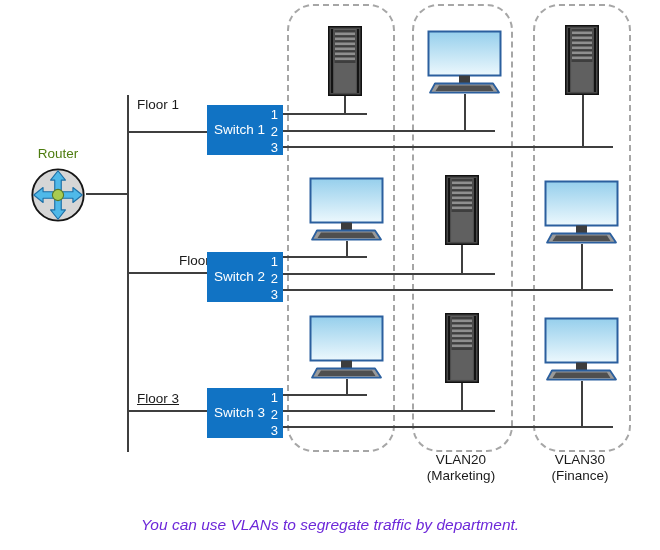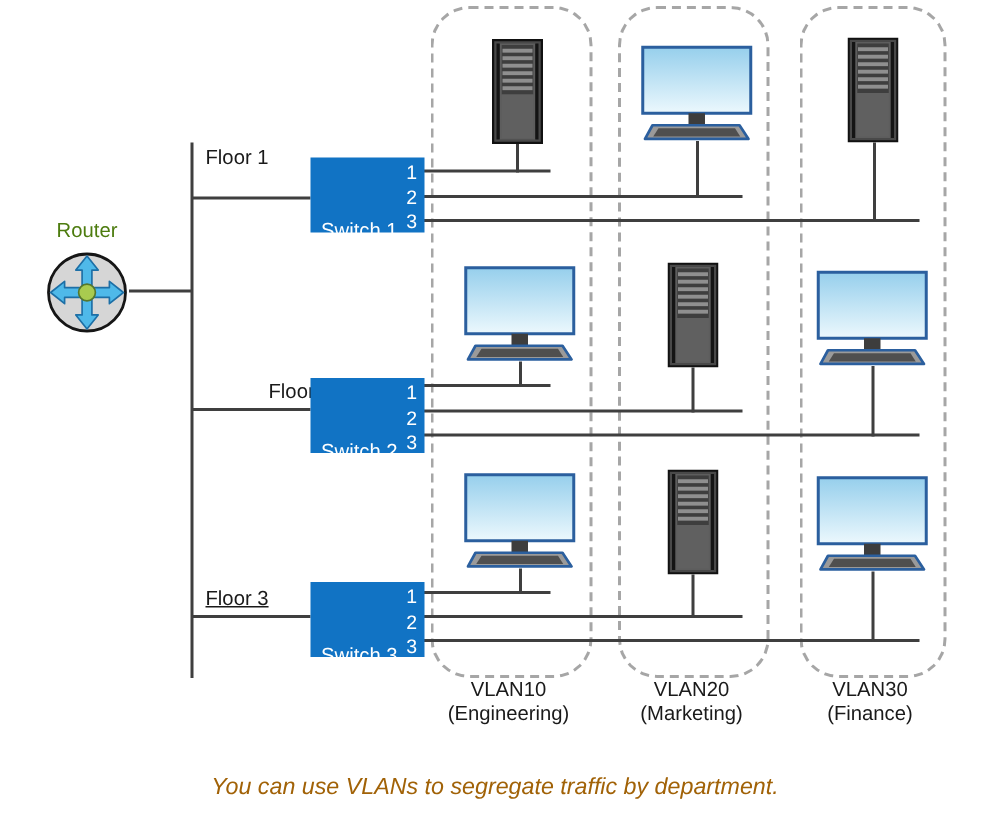--- a/index.html
+++ b/index.html
@@ -12,33 +12,33 @@
   .stage{position:relative;width:660px;height:550px;background:#fff;overflow:hidden;}
 
   .hl{position:absolute;height:2px;background:var(--line);}
   .vl{position:absolute;width:2px;background:var(--line);}
 
   .lbl{position:absolute;color:#1a1a1a;font-size:13.5px;white-space:nowrap;}
 
   .vlanbox{position:absolute;border:2px dashed var(--vlan-border);border-radius:26px;top:4px;height:444px;background:transparent;}
 
   .switch{position:absolute;left:207px;width:76px;height:50px;background:var(--switch);}
-  .sw-label{position:absolute;left:7px;top:0;line-height:50px;color:#fff;font-size:13.5px;margin-top:24px;}
+  .sw-label{position:absolute;left:7px;top:0;line-height:50px;color:#fff;font-size:13.5px;}
   .port{position:absolute;right:5px;color:#fff;font-size:13px;line-height:14px;}
   .port.p1{top:3px;}
   .port.p2{top:20px;}
   .port.p3{top:36px;}
 
   .dev{position:absolute;}
 
   .vlan-label{position:absolute;top:452px;width:120px;text-align:center;font-size:13.5px;line-height:16px;color:#1a1a1a;}
 
   .router-label{position:absolute;left:18px;top:146px;width:80px;text-align:center;font-size:13.5px;color:#4d7c0f;}
 
-  .caption{position:absolute;left:0;top:516px;width:660px;text-align:center;font-style:italic;font-size:15.5px;color:#a16207;}
+  .caption{position:absolute;left:0;top:516px;width:660px;text-align:center;font-style:italic;font-size:15.5px;color:#6d28d9;}
 </style>
 </head>
 <body>
 
 <div class="stage">
 
   <svg width="0" height="0" style="position:absolute" aria-hidden="true">
     <defs>
       <linearGradient id="screenGrad" x1="0" y1="0" x2="0" y2="1">
         <stop offset="0" stop-color="#96cfec"></stop>
@@ -158,24 +158,20 @@
   <svg class="dev" style="left:308px;top:315px;width:78px;height:64px;">
       <use href="#sym-computer"></use>
     </svg>
   <svg class="dev" style="left:445px;top:313px;width:34px;height:70px;">
       <use href="#sym-server"></use>
     </svg>
   <svg class="dev" style="left:543px;top:317px;width:78px;height:64px;">
       <use href="#sym-computer"></use>
     </svg>
 
-  <div class="vlan-label" style="left:279px;">
-    <div>VLAN10</div>
-    <div>(Engineering)</div>
-  </div>
   <div class="vlan-label" style="left:401px;">
     <div>VLAN20</div>
     <div>(Marketing)</div>
   </div>
   <div class="vlan-label" style="left:520px;">
     <div>VLAN30</div>
     <div>(Finance)</div>
   </div>
 
   <div class="caption">You can use VLANs to segregate traffic by department.</div>

